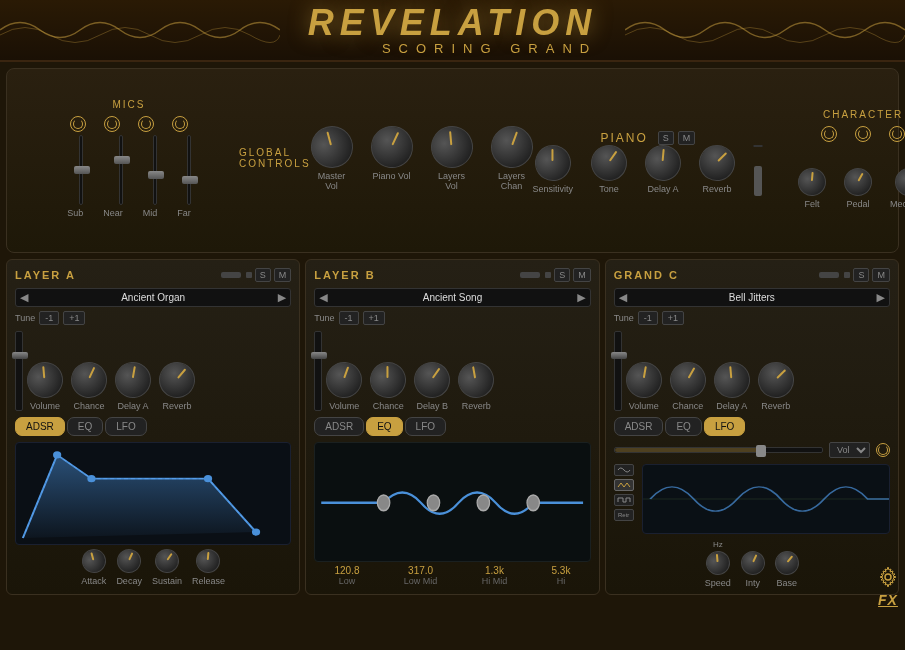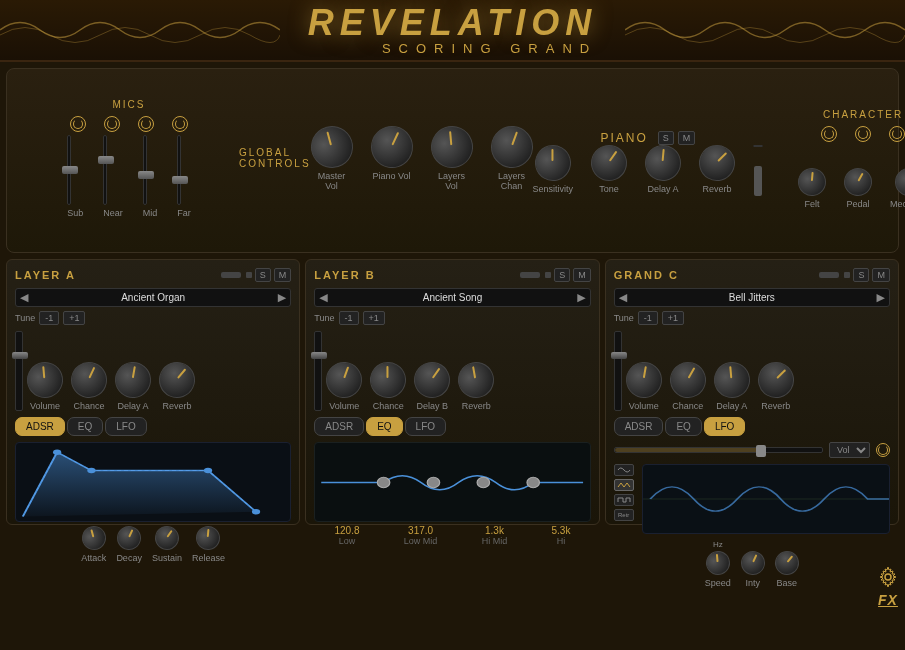--- a/index.html
+++ b/index.html
@@ -118,21 +118,21 @@
     .faders-row {
       display: flex;
       gap: 20px;
       align-items: flex-end;
       height: 80px;
       margin-bottom: 4px;
     }
     .fader-col {
       display: flex;
       flex-direction: column;
-      align-items: flex-start;
+      align-items: flex-end;
     }
     .fader-track {
       width: 4px;
       height: 70px;
       background: #111;
       border-radius: 2px;
       position: relative;
       border: 1px solid #333;
     }
     .fader-handle {
@@ -247,21 +247,21 @@
       display: flex;
       flex-direction: column;
       align-items: center;
       flex-shrink: 0;
     }
 
     
     .layers-section {
       display: flex;
       gap: 5px;
-      height: 266px;
+      height: 336px;
     }
 
     .layer-panel {
       flex: 1;
       background: linear-gradient(180deg, #252015 0%, #1a1508 100%);
       border: 1px solid #3a3020;
       border-radius: 6px;
       padding: 8px;
       display: flex;
       flex-direction: column;

